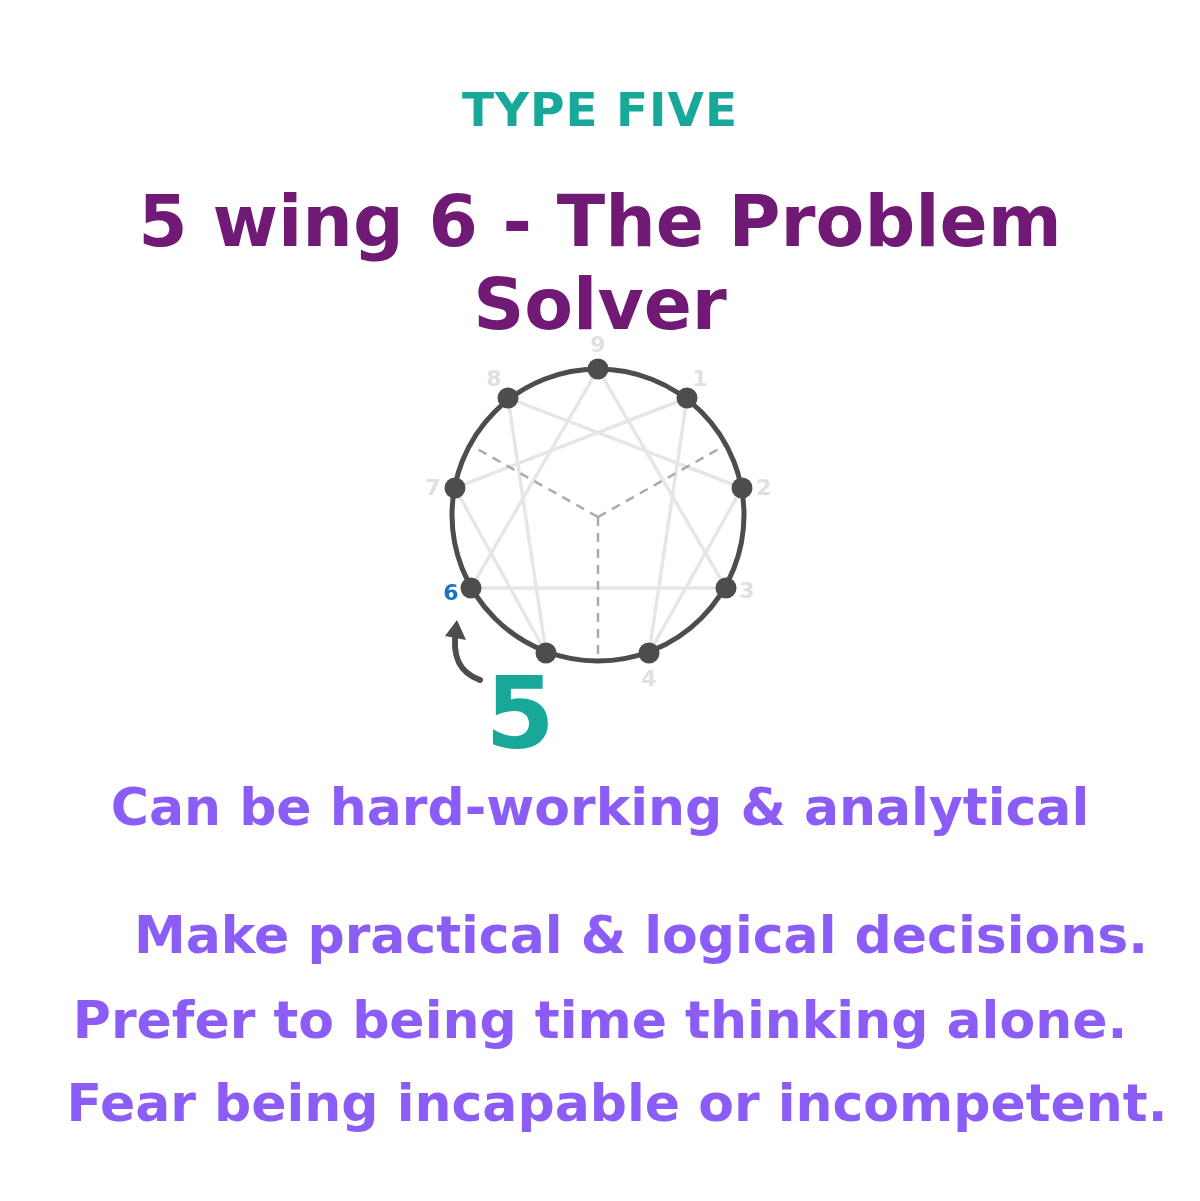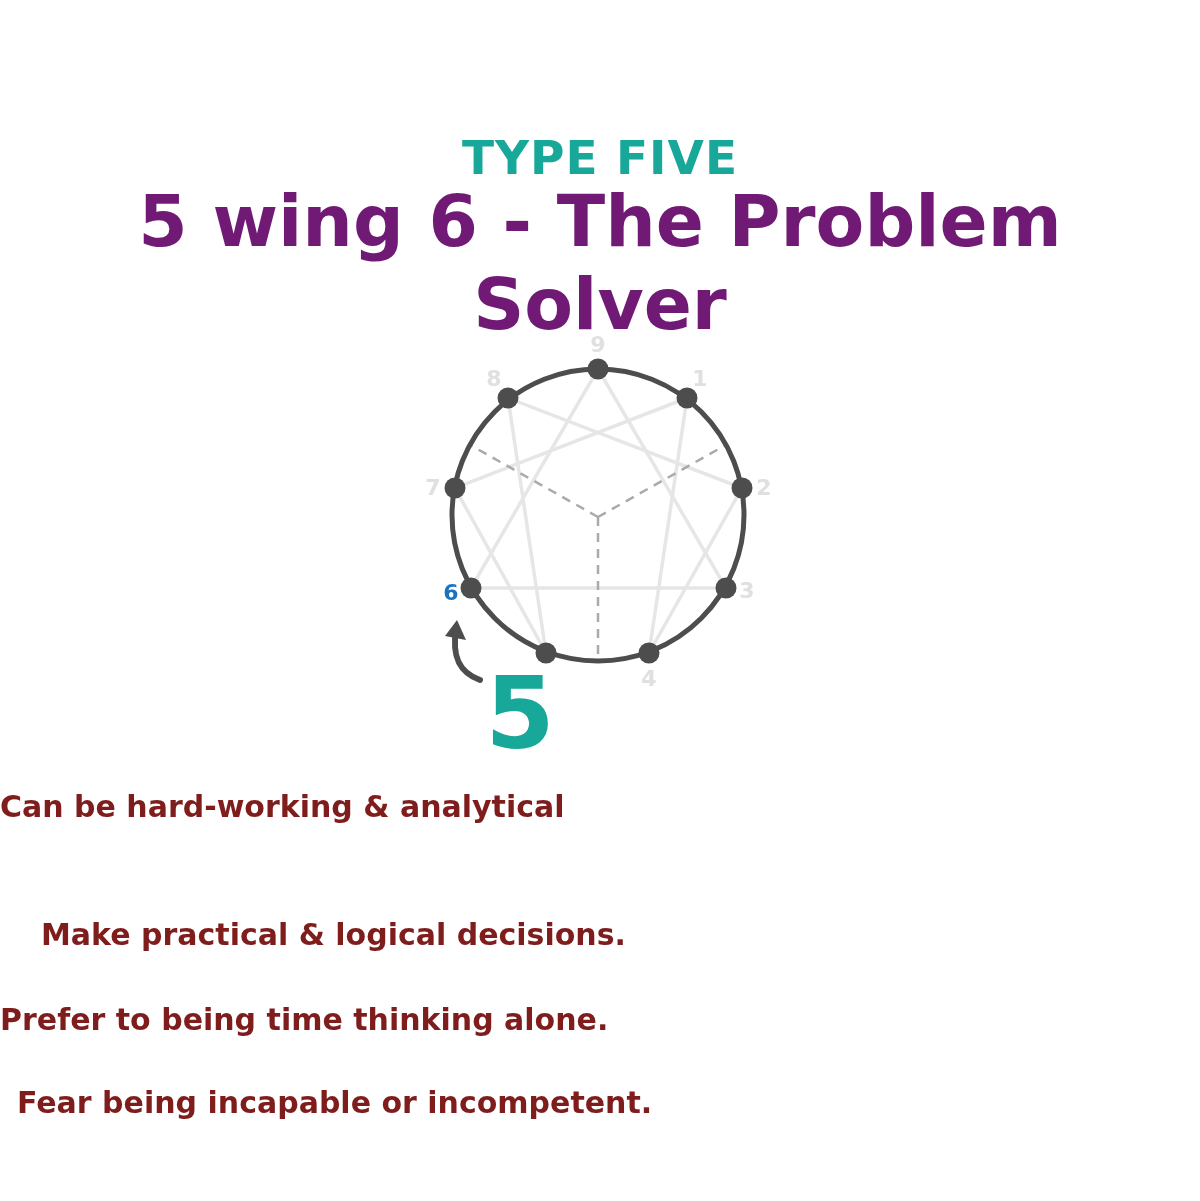--- a/index.html
+++ b/index.html
@@ -1,24 +1,24 @@
 <!DOCTYPE html>
 <html><head>
 <meta charset="utf-8">
 <style>
   html, body { margin: 0; padding: 0; background: #ffffff; }
   body { width: 1200px; height: 1201px; position: relative; overflow: hidden;
          font-family: "DejaVu Sans", "Liberation Sans", sans-serif; }
   .eyebrow { position: absolute; top: 82px; left: 0; width: 1200px; text-align: center;
-             font-size: 47px; font-weight: bold; letter-spacing: 1px; color: #17a899; margin-top: 48px; }
+             font-size: 47px; font-weight: bold; letter-spacing: 1px; color: #17a899; }
   .title { position: absolute; top: 180px; left: 0; width: 1200px; text-align: center;
            font-size: 71px; font-weight: bold; color: #701a75; letter-spacing: 0px; }
   .diagram { position: absolute; left: 0; top: 0; width: 1200px; height: 1201px; }
-  .body-text { position: absolute; left: 0; width: 1200px; 
-               font-size: 30px; font-weight: bold; color: #7f1d1d; line-height: 50px; }
+  .body-text { position: absolute; left: 0; width: 1200px; text-align: center;
+               font-size: 52px; font-weight: bold; color: #8b5cf6; line-height: 50px; }
   .l1 { top: 782px; }
   .l2 { top: 910px; padding-left: 41px; }
   .l3 { top: 995px; }
   .l4 { top: 1078px; padding-left: 17px; }
 </style>
 </head>
 <body>
 
 <div class="eyebrow">TYPE FIVE</div>
 <div class="title">5 wing 6 - The Problem Solver</div>

